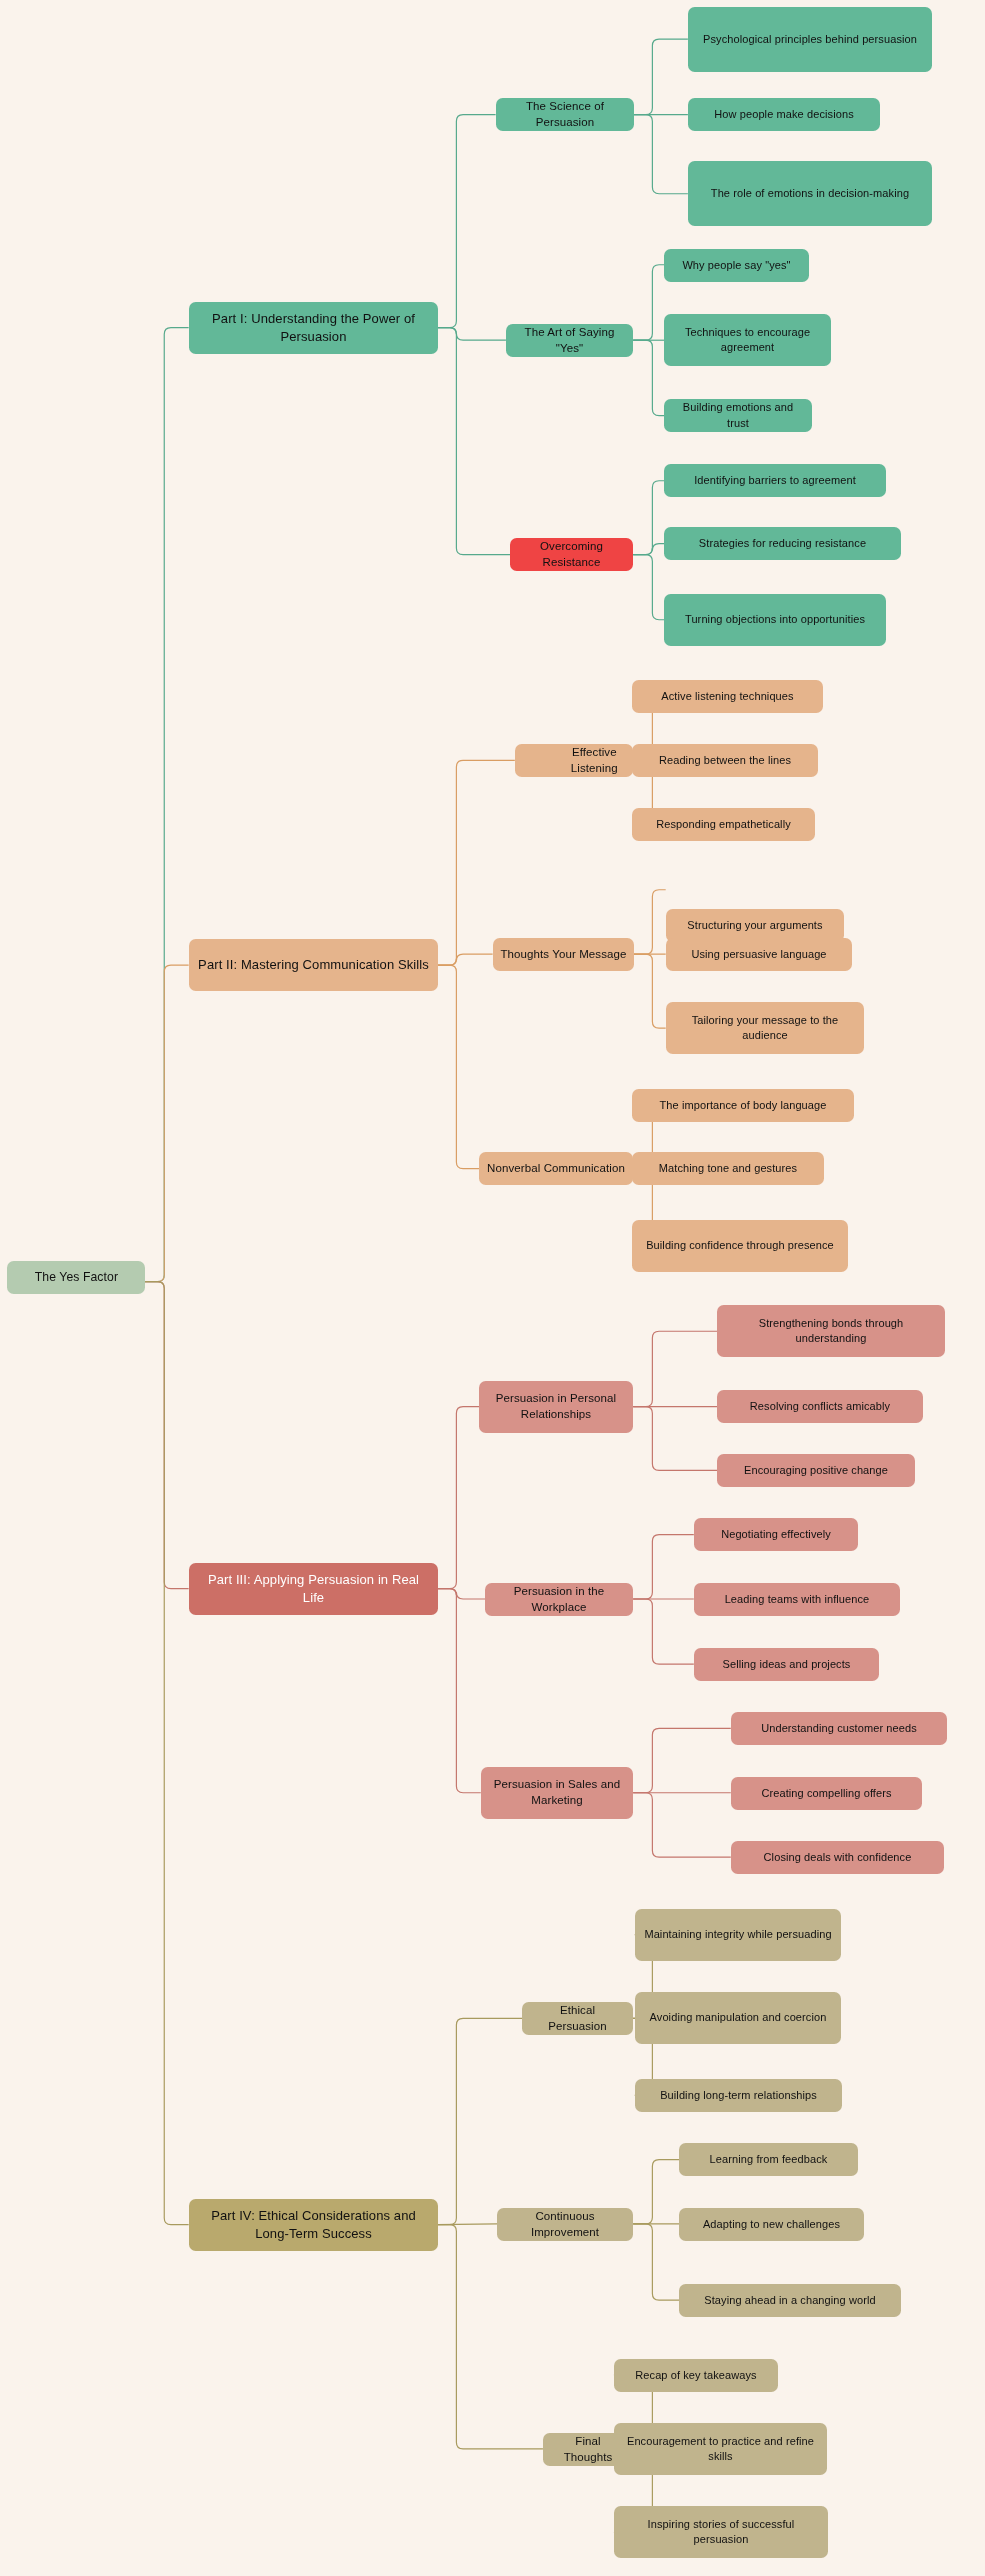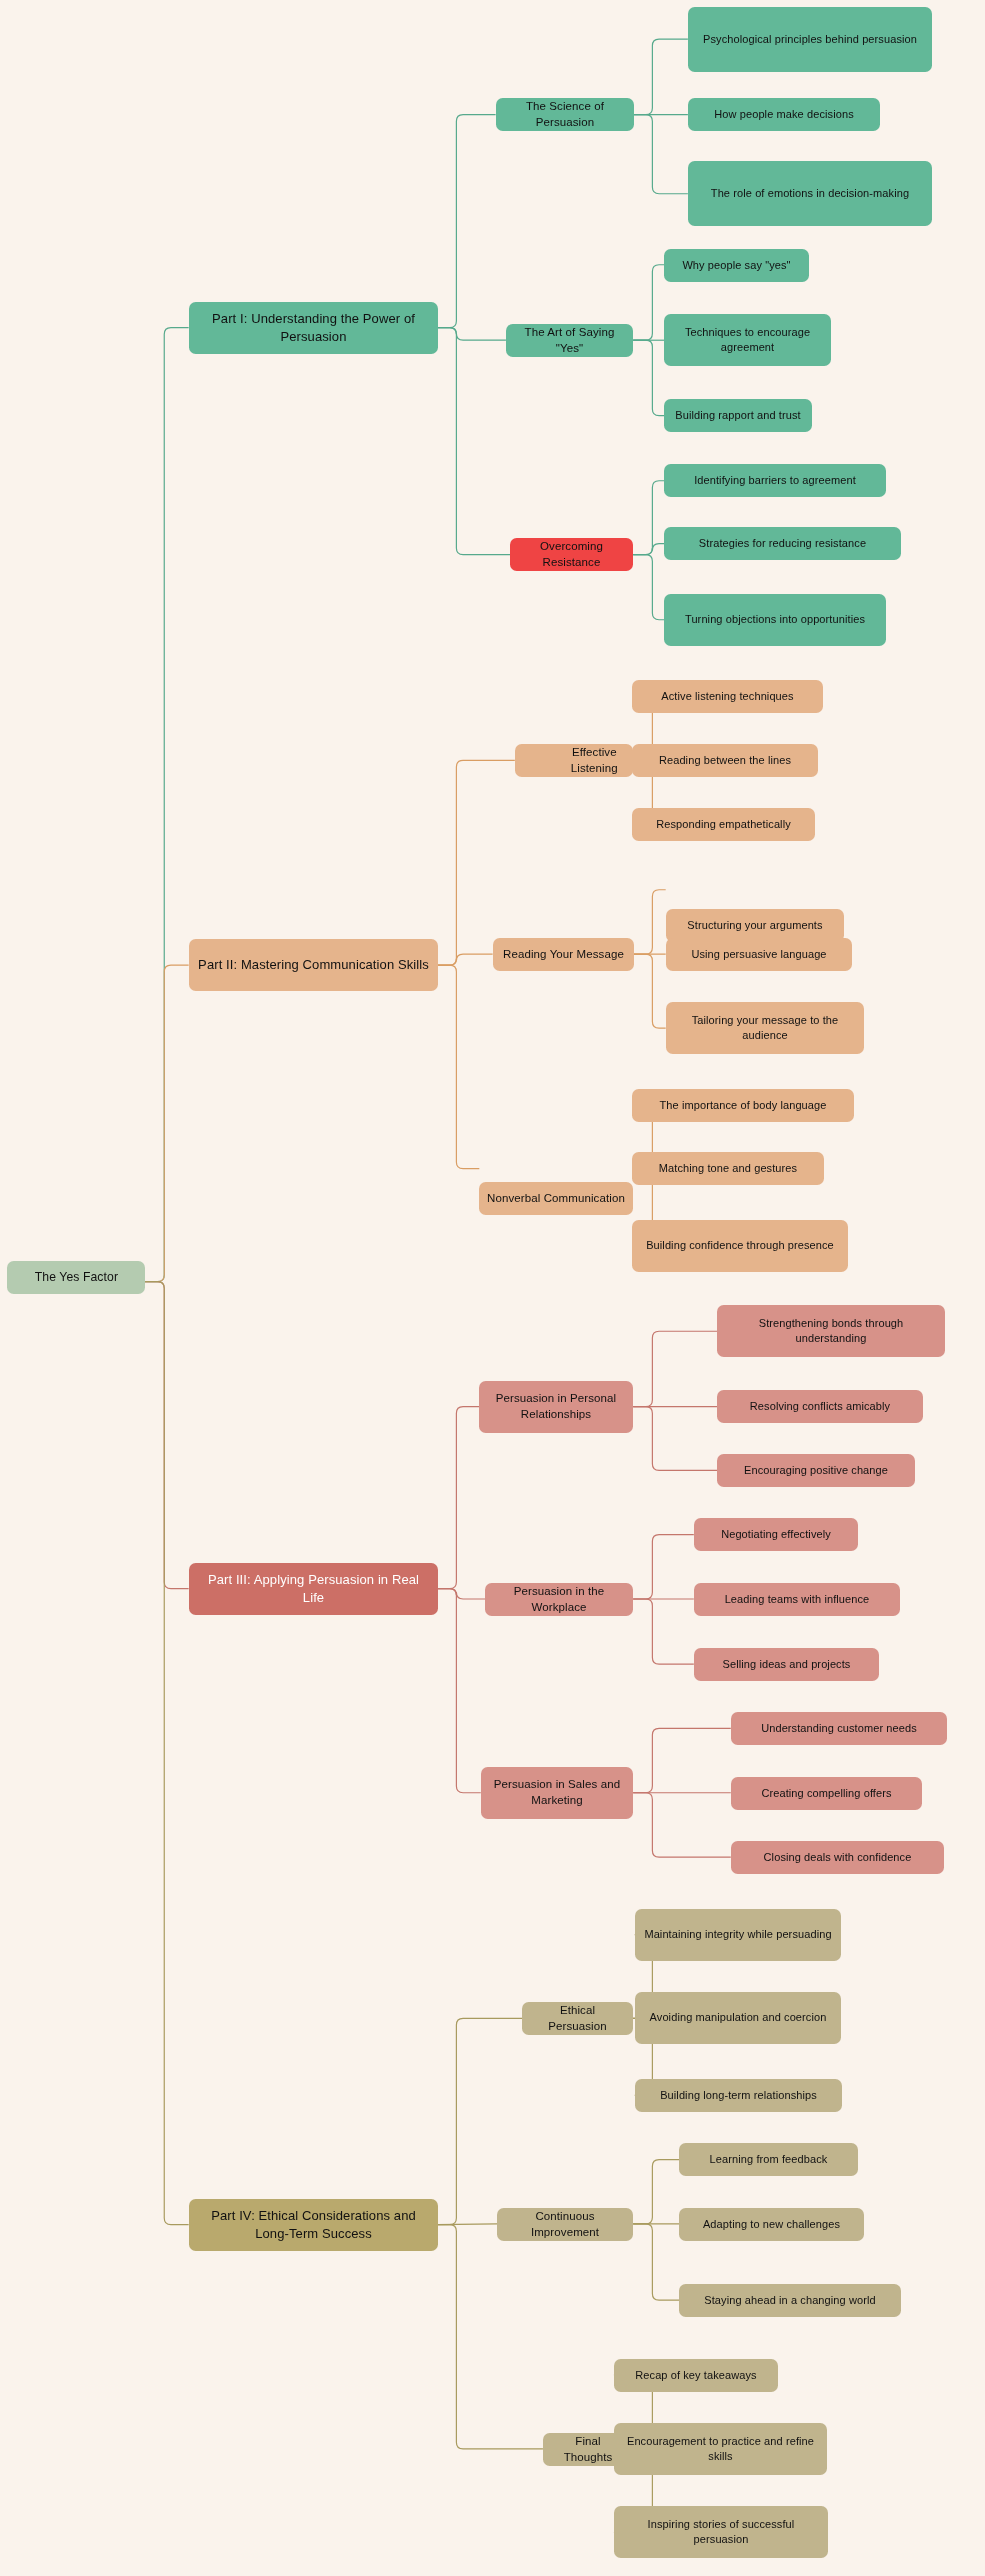--- a/index.html
+++ b/index.html
@@ -126,21 +126,21 @@
       <div class="node lvl2" style="left: 506px; top: 324px; width: 127px; height: 33px; background: rgb(98, 184, 152); color: rgb(17, 17, 17);">
         <span>The Art of Saying "Yes"</span>
       </div>
       <div class="node lvl3" style="left: 664px; top: 249px; width: 145px; height: 33px; background: rgb(98, 184, 152); color: rgb(17, 17, 17);">
         <span>Why people say "yes"</span>
       </div>
       <div class="node lvl3" style="left: 664px; top: 314px; width: 167px; height: 52px; background: rgb(98, 184, 152); color: rgb(17, 17, 17);">
         <span>Techniques to encourage agreement</span>
       </div>
       <div class="node lvl3" style="left: 664px; top: 399px; width: 148px; height: 33px; background: rgb(98, 184, 152); color: rgb(17, 17, 17);">
-        <span>Building rapport and trust</span>
+        <span>Building emotions and trust</span>
       </div>
       <div class="node lvl2" style="left: 510px; top: 538px; width: 123px; height: 33px; background: #ef4444; color: rgb(17, 17, 17);">
         <span>Overcoming Resistance</span>
       </div>
       <div class="node lvl3" style="left: 664px; top: 464px; width: 222px; height: 33px; background: rgb(98, 184, 152); color: rgb(17, 17, 17);">
         <span>Identifying barriers to agreement</span>
       </div>
       <div class="node lvl3" style="left: 664px; top: 527px; width: 237px; height: 33px; background: rgb(98, 184, 152); color: rgb(17, 17, 17);">
         <span>Strategies for reducing resistance</span>
       </div>
@@ -156,32 +156,32 @@
       <div class="node lvl3" style="left: 632px; top: 680px; width: 191px; height: 33px; background: rgb(229, 180, 140); color: rgb(17, 17, 17);">
         <span>Active listening techniques</span>
       </div>
       <div class="node lvl3" style="left: 632px; top: 744px; width: 186px; height: 33px; background: rgb(229, 180, 140); color: rgb(17, 17, 17);">
         <span>Reading between the lines</span>
       </div>
       <div class="node lvl3" style="left: 632px; top: 808px; width: 183px; height: 33px; background: rgb(229, 180, 140); color: rgb(17, 17, 17);">
         <span>Responding empathetically</span>
       </div>
       <div class="node lvl2" style="left: 493px; top: 938px; width: 141px; height: 33px; background: rgb(229, 180, 140); color: rgb(17, 17, 17);">
-        <span>Reading Your Message</span>
+        <span>Thoughts Your Message</span>
       </div>
       <div class="node lvl3" style="left: 666px; top: 873px; width: 178px; height: 33px; background: rgb(229, 180, 140); color: rgb(17, 17, 17); margin-top: 36px;">
         <span>Structuring your arguments</span>
       </div>
       <div class="node lvl3" style="left: 666px; top: 938px; width: 186px; height: 33px; background: rgb(229, 180, 140); color: rgb(17, 17, 17);">
         <span>Using persuasive language</span>
       </div>
       <div class="node lvl3" style="left: 666px; top: 1002px; width: 198px; height: 52px; background: rgb(229, 180, 140); color: rgb(17, 17, 17);">
         <span>Tailoring your message to the audience</span>
       </div>
-      <div class="node lvl2" style="left: 479px; top: 1152px; width: 154px; height: 33px; background: rgb(229, 180, 140); color: rgb(17, 17, 17); margin-top: 30px;">
+      <div class="node lvl2" style="left: 479px; top: 1152px; width: 154px; height: 33px; background: rgb(229, 180, 140); color: rgb(17, 17, 17);">
         <span>Nonverbal Communication</span>
       </div>
       <div class="node lvl3" style="left: 632px; top: 1089px; width: 222px; height: 33px; background: rgb(229, 180, 140); color: rgb(17, 17, 17);">
         <span>The importance of body language</span>
       </div>
       <div class="node lvl3" style="left: 632px; top: 1152px; width: 192px; height: 33px; background: rgb(229, 180, 140); color: rgb(17, 17, 17);">
         <span>Matching tone and gestures</span>
       </div>
       <div class="node lvl3" style="left: 632px; top: 1220px; width: 216px; height: 52px; background: rgb(229, 180, 140); color: rgb(17, 17, 17);">
         <span>Building confidence through presence</span>

